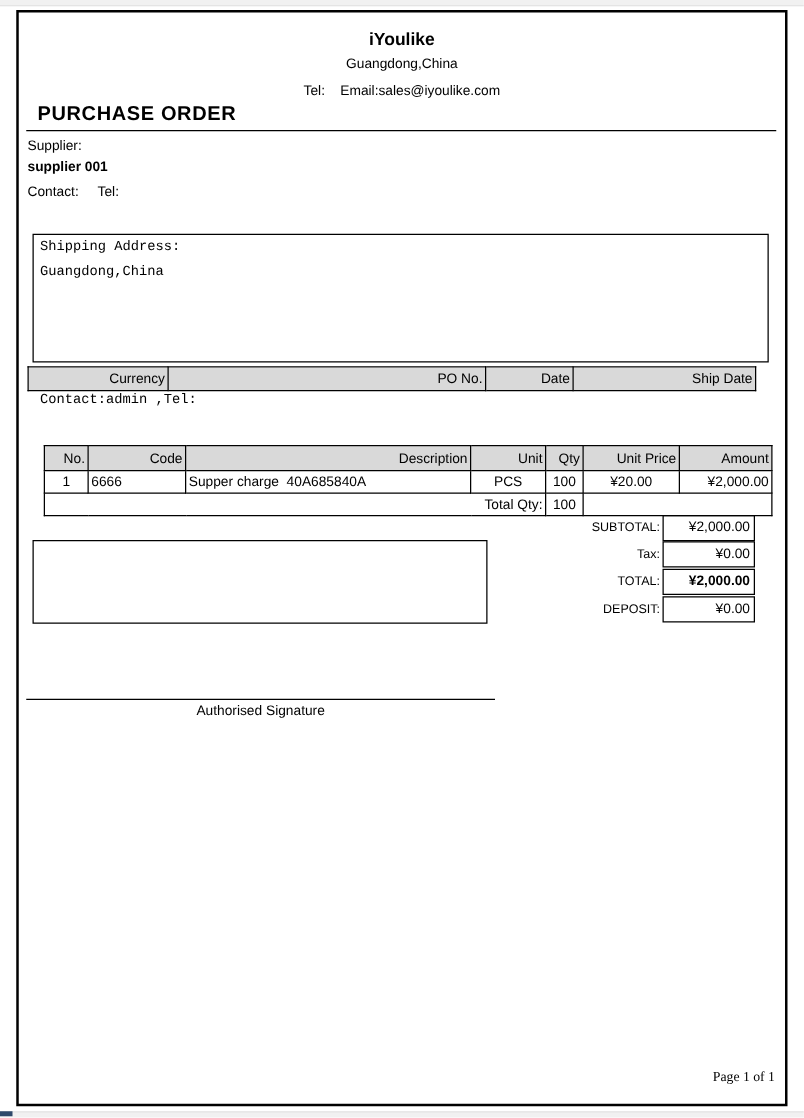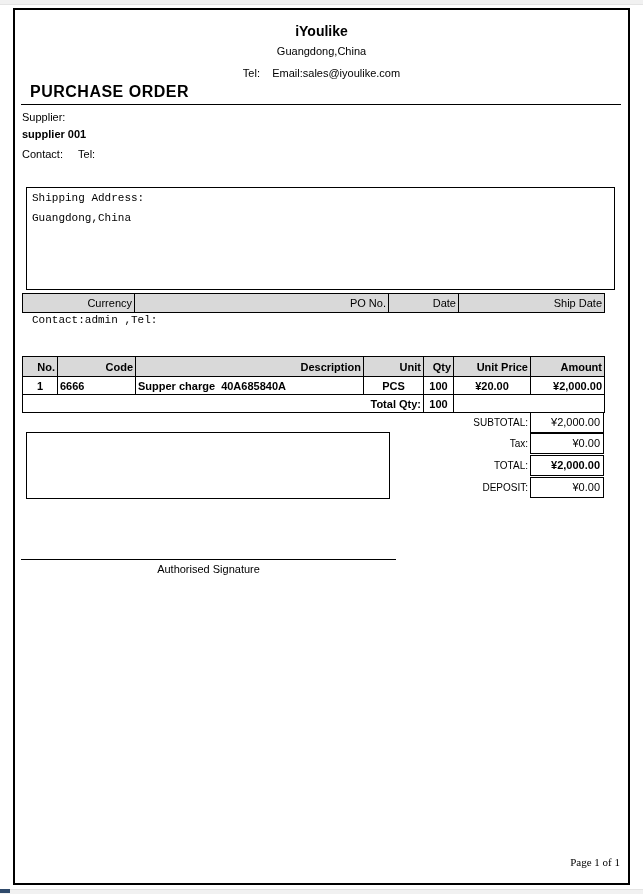--- a/index.html
+++ b/index.html
@@ -54,21 +54,21 @@
   .shipping-address { left: 5px; top: 24px; }
   .shipping-contact { left: 5px; top: 78px; margin-top: 48px; }
 
   table { border-collapse: collapse; table-layout: fixed; }
   td { border: 1px solid #000; font-size: 11px; overflow: hidden; padding: 0 2px; }
   .hdr td { background: #d9d9d9; text-align: right; }
   .order-table { left: 7px; top: 283px; }
   .order-table .hdr td { height: 19px; }
   .order-table .val td { height: 20px; text-align: center; }
 
-  .items-table { left: 7px; top: 346px; font-weight: bold; }
+  .items-table { left: 20px; top: 346px; }
   .items-table .hdr td { height: 20px; }
   .items-table .item td { height: 18px; }
   .items-table .totalrow td { height: 18px; }
   .ta-c { text-align: center; }
   .ta-l { text-align: left; }
   .ta-r { text-align: right; }
   .totals-label {
     left: 343px; width: 170px; text-align: right; font-size: 10px; line-height: 21px;
   }
   .totals-box {

